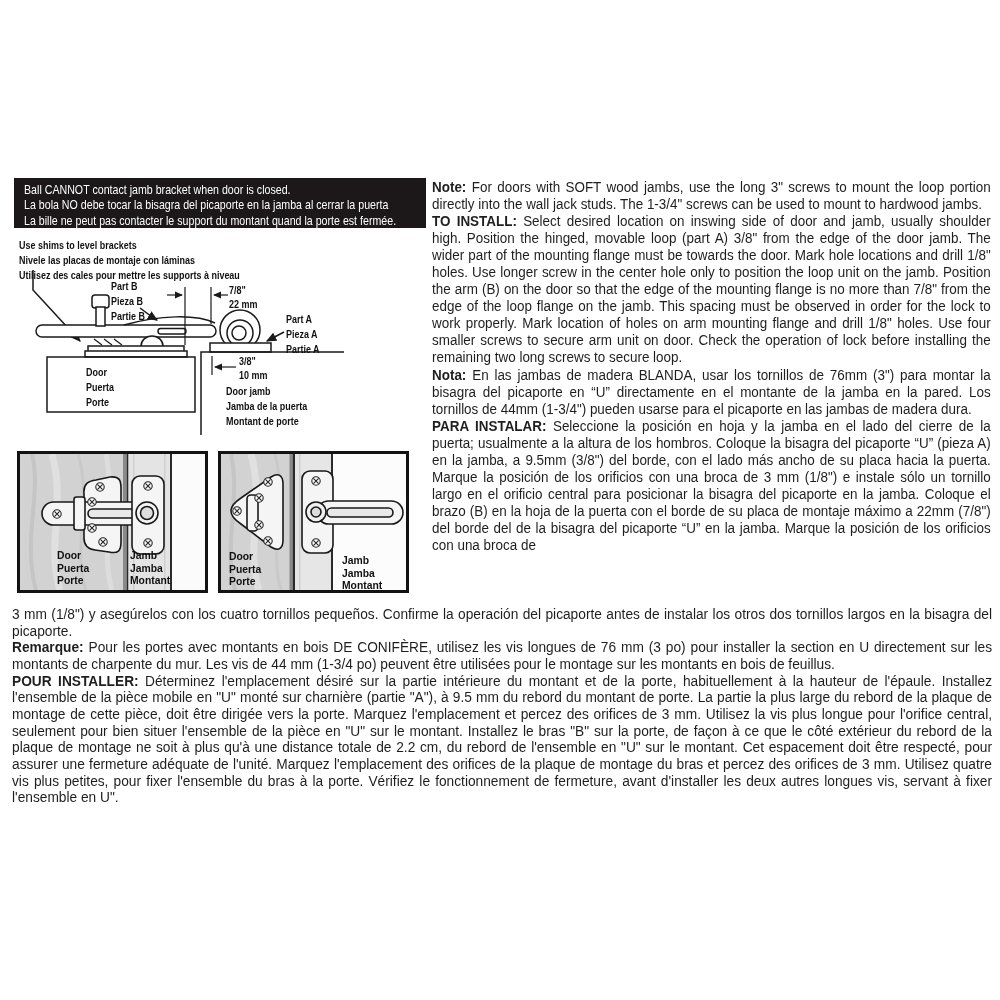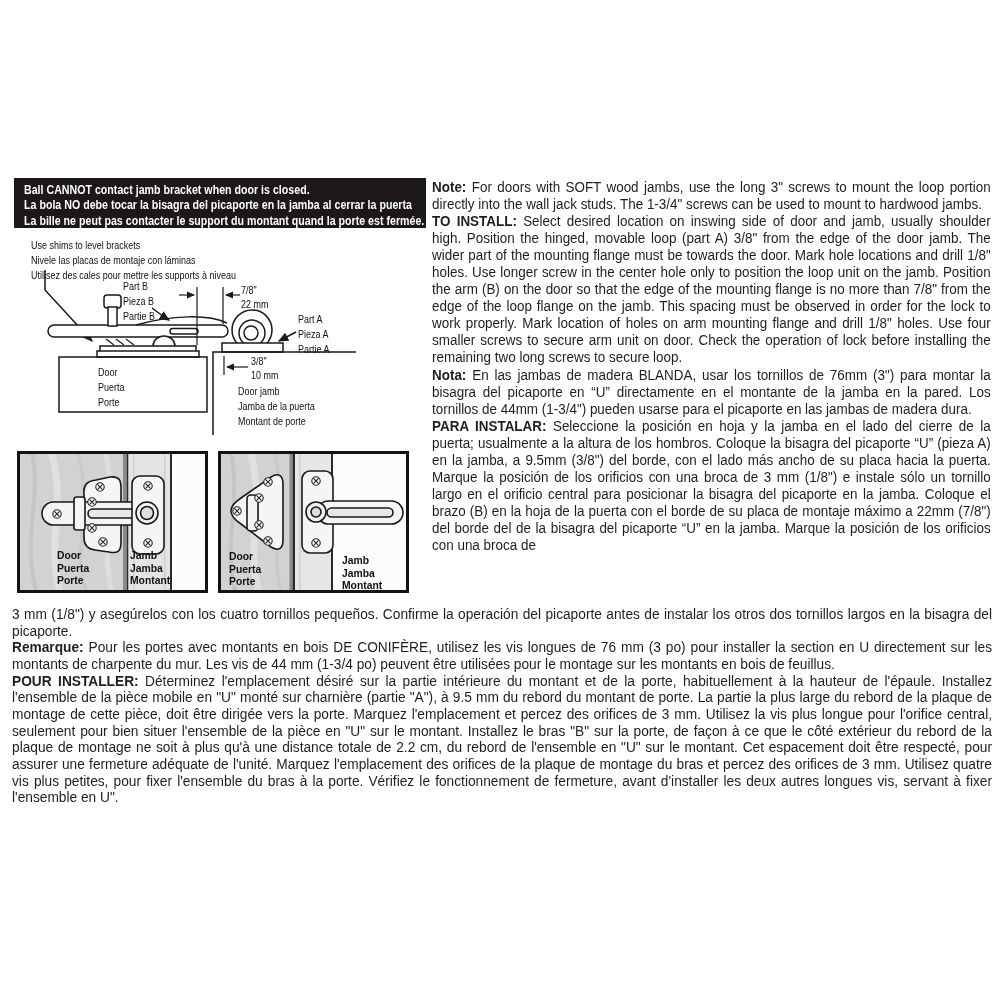--- a/index.html
+++ b/index.html
@@ -4,29 +4,29 @@
 <style>
   html,body { margin:0; padding:0; background:#ffffff; }
   .page {
     position:relative; width:1000px; height:1000px; background:#ffffff;
     font-family:"Liberation Sans", sans-serif; color:#1a1a1a; overflow:hidden;
   }
 
   
   .warning-box {
     position:absolute; left:14px; top:178px; width:412px; height:50px;
-    background:#1c1819; color:#ffffff; box-sizing:border-box; padding:5px 10px;font-weight:bold;
+    background:#1c1819; color:#ffffff; box-sizing:border-box; padding:5px 10px;
   }
   .warning-inner {
     width:470px; transform:scaleX(0.845); transform-origin:0 0;
     font-size:12.6px; line-height:15.4px; white-space:nowrap;
   }
 
   
-  .diagram { position:absolute; left:20px; top:238px; width:416px; height:210px; }
+  .diagram { position:absolute; left:8px; top:238px; width:416px; height:210px;font-weight:bold; }
   .diagram svg { position:absolute; left:0; top:0; }
   .dlabel {
     position:absolute; font-size:11.5px; line-height:15px; white-space:nowrap;
     transform:scaleX(0.78); transform-origin:0 0; color:#111;
   }
   .dlabel.dim { line-height:14px; }
 
   
   .illus {
     position:absolute; top:451px; width:191px; height:142px;

